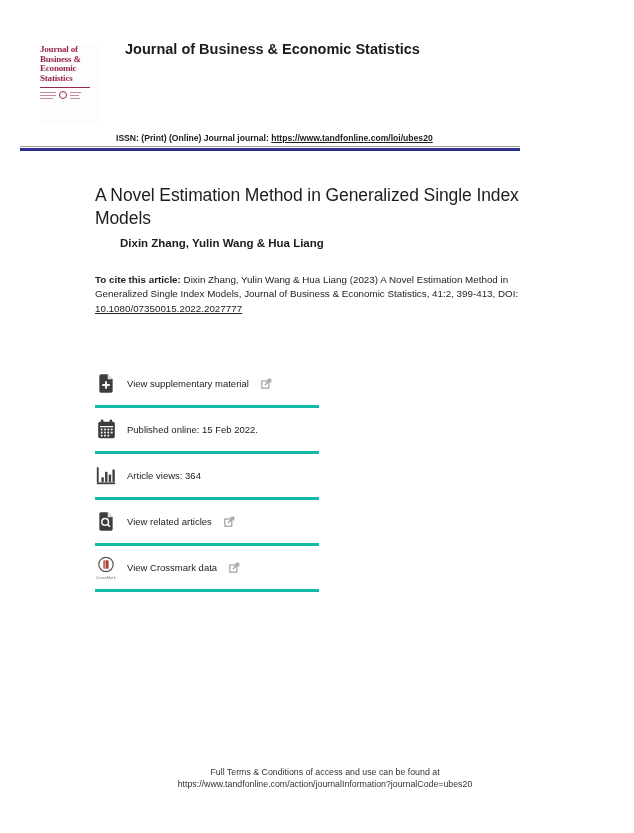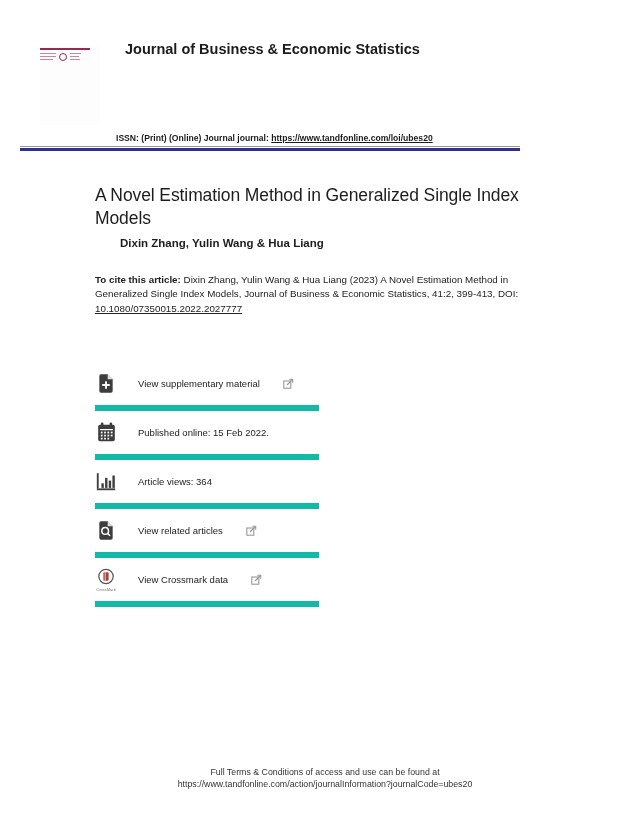--- a/index.html
+++ b/index.html
@@ -41,21 +41,21 @@
              font-weight:400;line-height:1.3;color:#1e1c1c;letter-spacing:-0.1px;}
   .authors{position:absolute;left:95px;top:237px;font-size:11.5px;font-weight:700;color:#1e1c1c;padding-left:25px;}
   .cite{position:absolute;left:95px;top:273px;width:458px;font-size:9.8px;line-height:1.48;color:#222;}
   .cite b{font-weight:700;}
   .cite u, .linkline u{text-decoration:underline;cursor:pointer;}
   .linkline{position:absolute;left:95px;top:319px;font-size:9.8px;color:#222;}
   .linkline b{font-weight:700;}
 
   
   .actions{position:absolute;left:95px;top:362px;width:224px;}
-  .action-row{display:flex;align-items:center;gap:21px;height:43px;border-bottom:6px solid #14b8a6;}
+  .action-row{display:flex;align-items:center;gap:10px;height:43px;border-bottom:3px solid #14b8a6;}
   .action-row .label{font-size:9.5px;color:#222;}
   .ico{width:22px;height:24px;flex:0 0 22px;display:flex;flex-direction:column;align-items:center;}
   .cm-caption{font-size:4px;color:#777;margin-top:0.5px;}
   .ext{margin-left:2px;}
 
   
   .footer{position:absolute;left:0;top:767px;width:634px;text-align:center;
           font-size:8.8px;line-height:1.35;color:#333;padding-left:8px;}
   .footer a{color:#333;text-decoration:none;}
 </style>
@@ -68,20 +68,26 @@
     <div class="tf-circle">
         <div class="tf-glyph"></div>
       </div>
     <div class="tf-text">
       <div class="tf-name">Taylor &amp; Francis</div>
       <div class="tf-group">Taylor &amp; Francis Group</div>
     </div>
   </div>
 
   <div class="cover">
+    <div class="cover-title">
+      <div>Journal of</div>
+      <div>Business &amp;</div>
+      <div>Economic</div>
+      <div>Statistics</div>
+    </div>
     <div class="cover-rule"></div>
     <div class="cover-micro">
       <div class="micro-lines">
           <i style="width:16px"></i>
           <i style="width:16px"></i>
           <i style="width:13px"></i>
         </div>
       <div class="micro-circle"></div>
       <div class="micro-lines">
           <i style="width:11px"></i>

